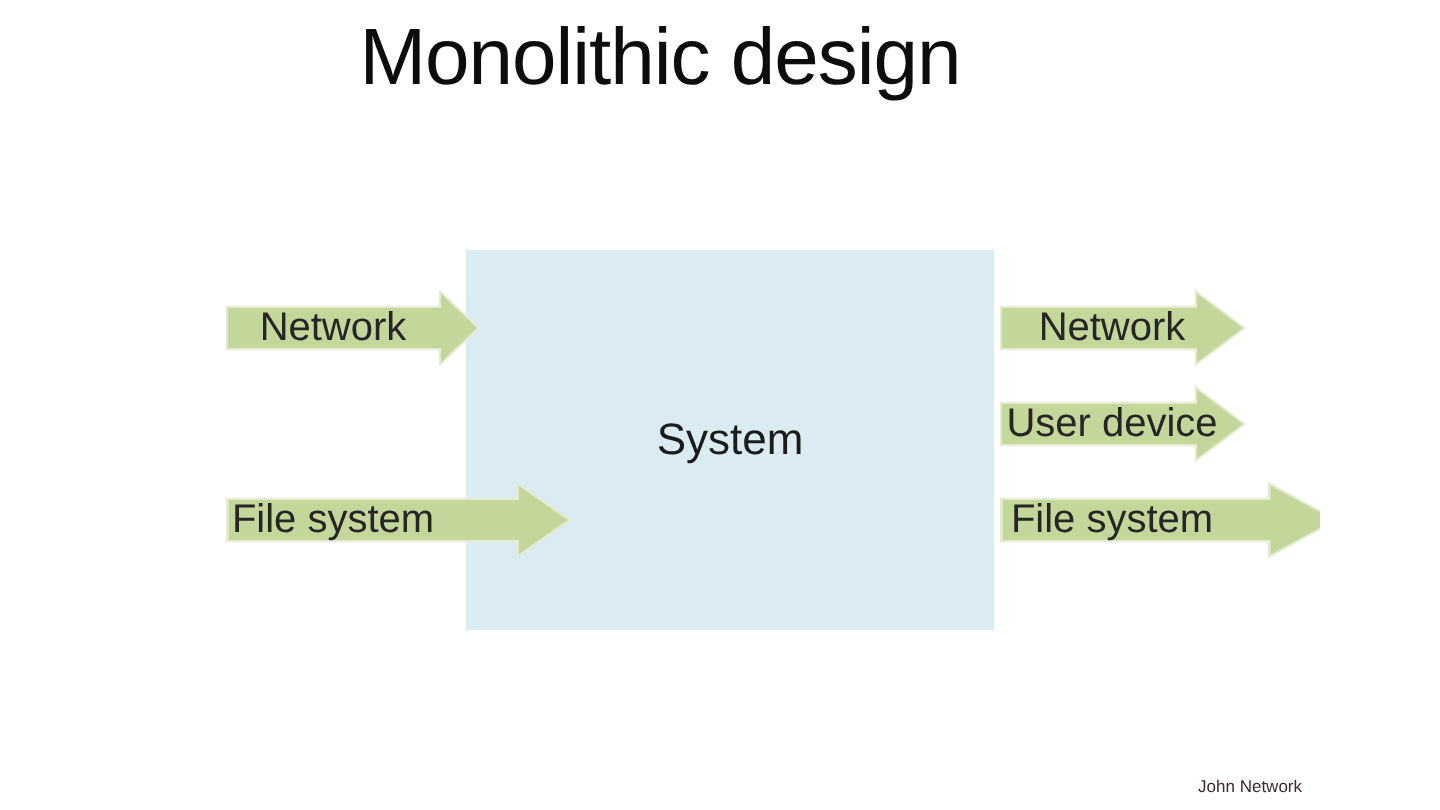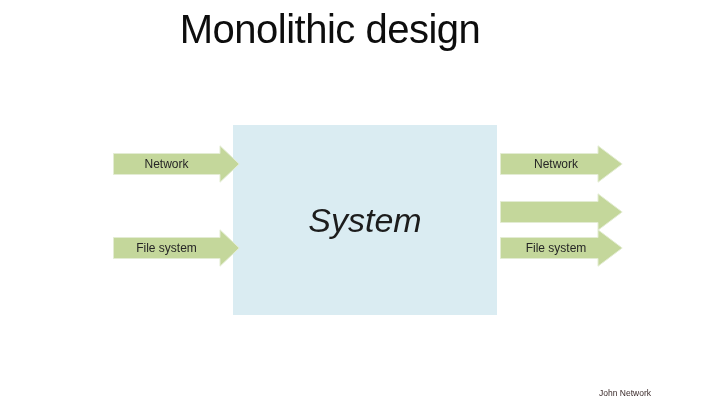--- a/index.html
+++ b/index.html
@@ -30,56 +30,55 @@
     top: 125px;
     width: 264px;
     height: 190px;
     background: var(--box-fill, #daecf2);
     display: flex;
     align-items: center;
     justify-content: center;
   }
 
   .system-label {
-    font-size: 34px;
+    font-size: 22px;
     color: #1c1c1c;
-    font-style: italic;
   }
 
   .arrow {
     position: absolute;
     height: 38px;
   }
   .arrow-left  { left: 113px; width: 127px; }
   .arrow-right { left: 500px; width: 123px; }
 
   .arrow-row1 { top: 145px; }
   .arrow-row2 { top: 193px; }
-  .arrow-row3 { top: 229px; }
+  .arrow-row3 { top: 241px; padding-left: 46px; }
 
   .arrow svg {
     position: absolute;
     left: 0; top: 0;
     width: 100%; height: 100%;
     display: block;
   }
   .arrow svg polygon {
     fill: var(--arrow-fill, #c4d79b);
     stroke: var(--arrow-stroke, #e3ecd3);
     stroke-width: 1;
   }
 
   .arrow-label {
     position: absolute;
     top: 0;
     height: 100%;
     display: flex;
     align-items: center;
     justify-content: center;
-    font-size: 12px;
+    font-size: 20px;
     color: var(--label-color, #262626);
     white-space: nowrap;
   }
   .arrow-left  .arrow-label { left: 0; width: 107px; }
   .arrow-right .arrow-label { left: 4px; width: 104px; }
 
   .credit {
     position: absolute;
     top: 388px;
     right: 9px;
@@ -117,20 +116,21 @@
     <svg viewBox="0 0 123 38" preserveAspectRatio="none" aria-hidden="true">
       <polygon points="0.5,8.5 98,8.5 98,0.8 122.2,19 98,37.2 98,29.5 0.5,29.5"></polygon>
     </svg>
     <span class="arrow-label">Network</span>
   </div>
 
   <div class="arrow arrow-right arrow-row2">
     <svg viewBox="0 0 123 38" preserveAspectRatio="none" aria-hidden="true">
       <polygon points="0.5,8.5 98,8.5 98,0.8 122.2,19 98,37.2 98,29.5 0.5,29.5"></polygon>
     </svg>
+    <span class="arrow-label">User device</span>
   </div>
 
   <div class="arrow arrow-right arrow-row3">
     <svg viewBox="0 0 123 38" preserveAspectRatio="none" aria-hidden="true">
       <polygon points="0.5,8.5 98,8.5 98,0.8 122.2,19 98,37.2 98,29.5 0.5,29.5"></polygon>
     </svg>
     <span class="arrow-label">File system</span>
   </div>
 
   <div class="credit">John Network</div>

